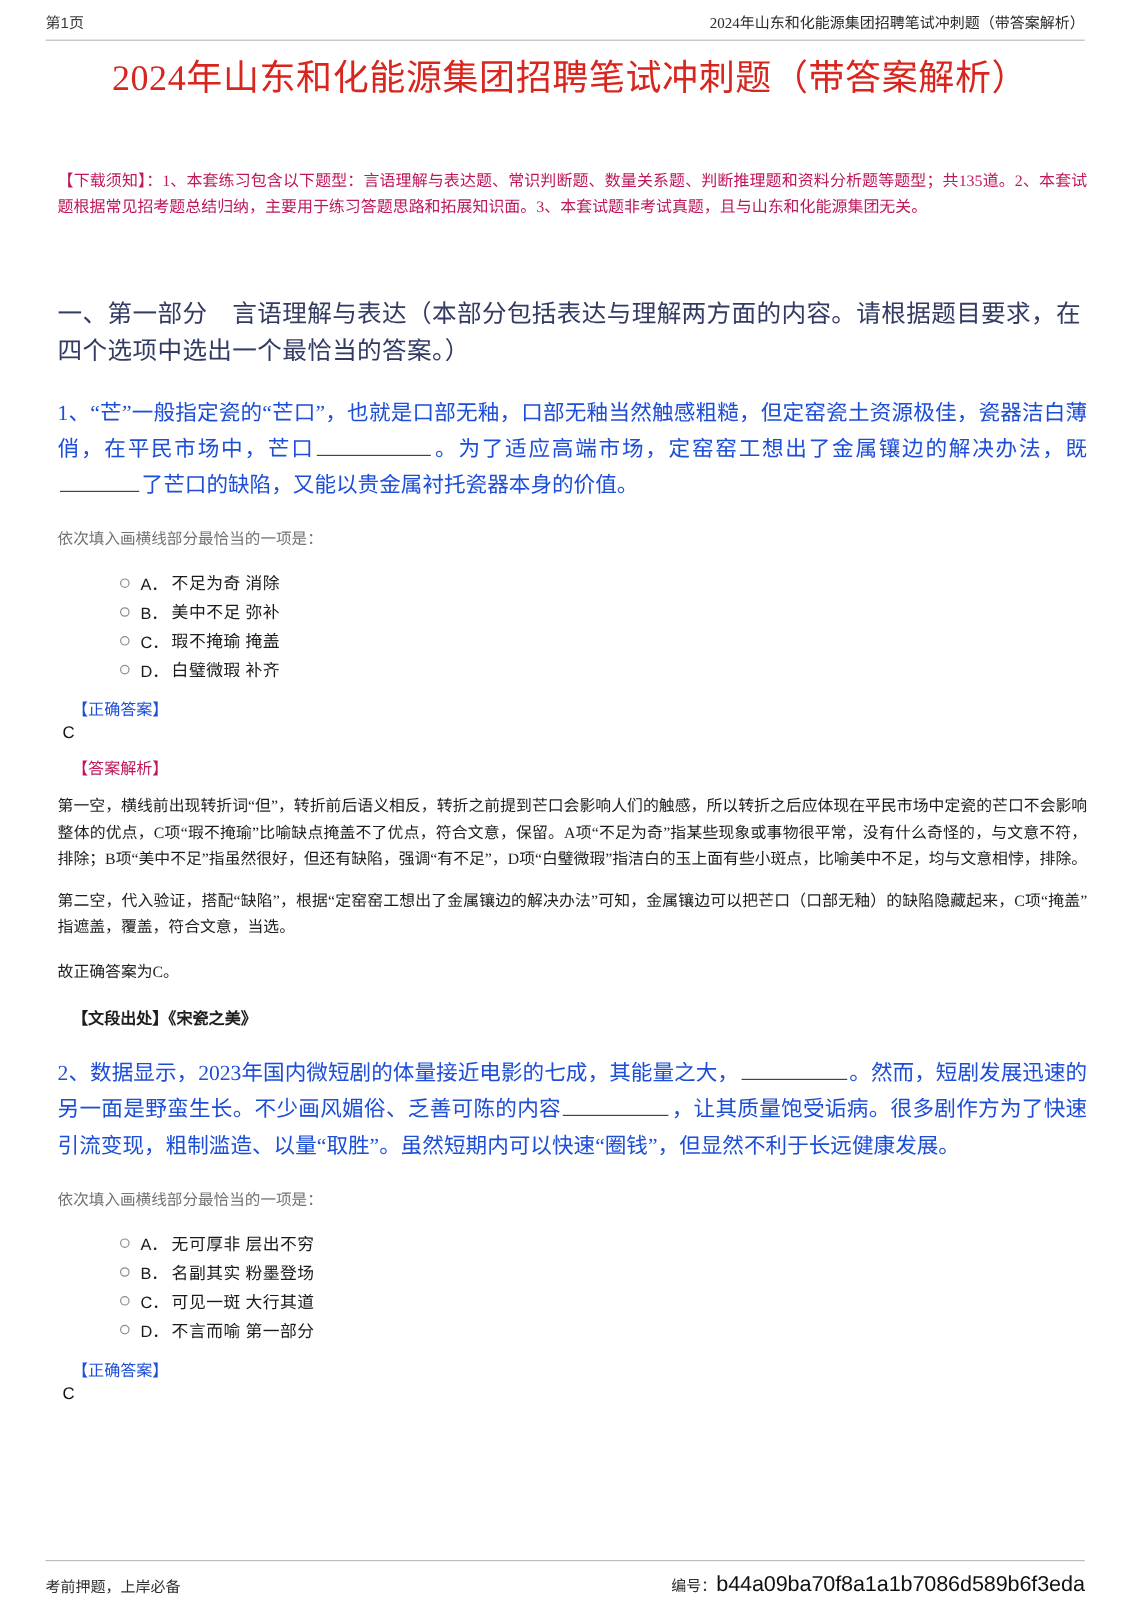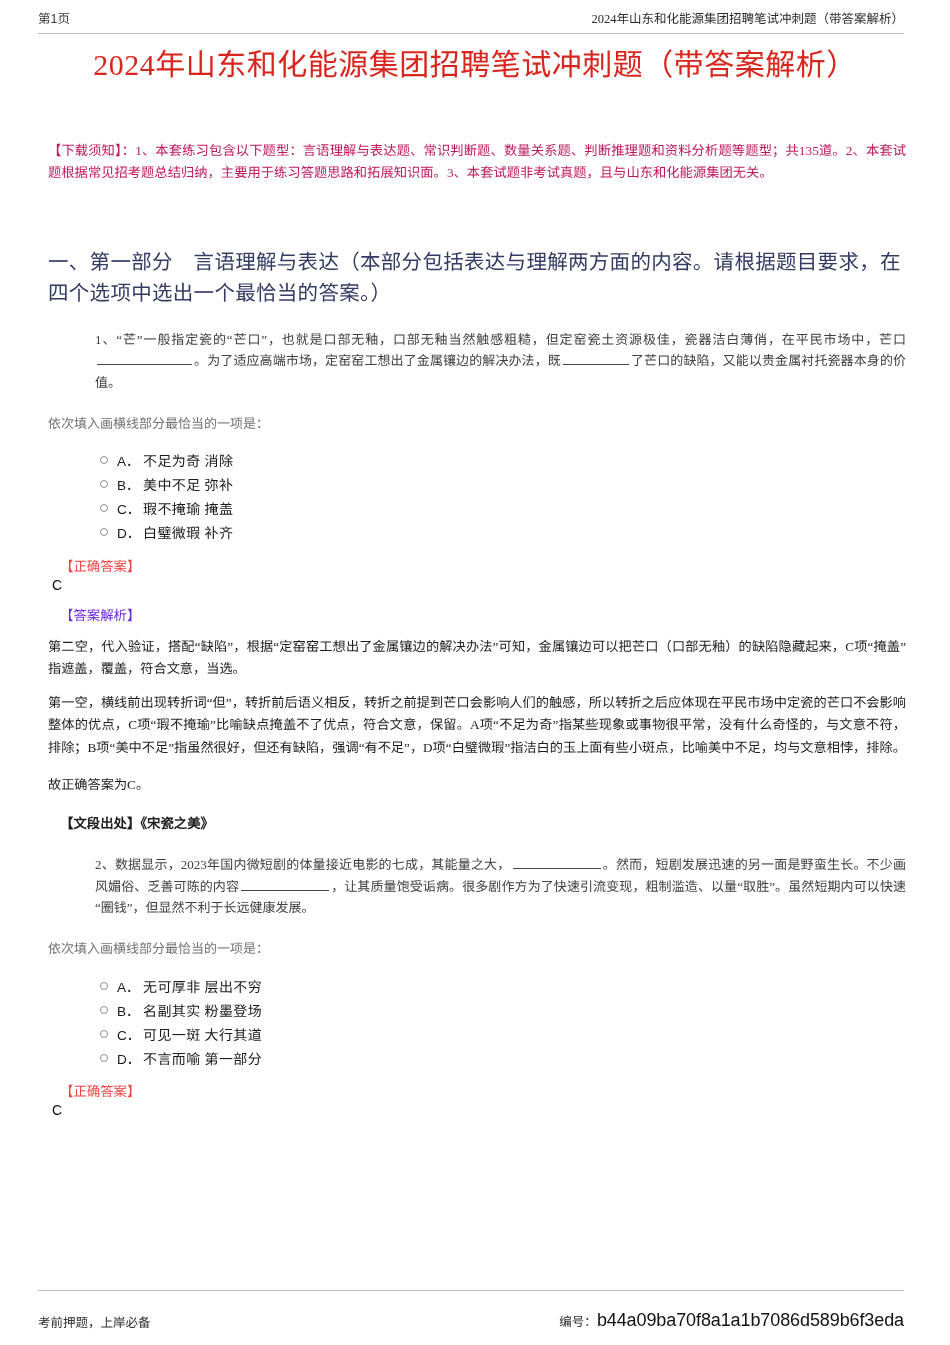--- a/index.html
+++ b/index.html
@@ -87,26 +87,25 @@
     line-height: 1.5;
     color: #333b63;
     font-family: "Liberation Serif", "DejaVu Serif", serif;
     letter-spacing: 0.3px;
   }
 
   .question {
     margin-top: 20px;
   }
   .q-stem {
-    font-size: 13px;
+    font-size: 18px;
     line-height: 1.68;
-    color: #404040;
+    color: #1d4ed8;
     text-align: justify;
     text-justify: inter-ideograph;
-    margin-left: 47px;
   }
   .blank {
     display: inline-block;
     border-bottom: 1px solid #444;
     vertical-align: baseline;
     height: 0.95em;
     margin: 0 2px;
   }
   .blank.w-long { width: 95px; }
   .blank.w-mid  { width: 66px; }
@@ -150,35 +149,35 @@
     font-size: 14px;
     color: #1a1a1a;
     font-family: Liberation Serif, serif;
     letter-spacing: 0.4px;
   }
 
   .answer-label {
     margin-top: 14px;
     margin-left: 12px;
     font-size: 13.4px;
-    color: #ef4444;
+    color: #1d4ed8;
     line-height: 1.35;
   }
   .answer-value {
     font-family: "Liberation Sans", sans-serif;
     font-size: 14px;
     color: #111;
     margin-left: 4px;
     line-height: 1.35;
   }
   .explain-label {
     margin-top: 9px;
     margin-left: 12px;
     font-size: 13.4px;
-    color: #6d28d9;
+    color: #be185d;
   }
   .explain-para {
     margin-top: 12px;
     font-size: 13.2px;
     line-height: 1.68;
     color: #1d1d1d;
     text-align: justify;
     text-justify: inter-ideograph;
   }
   .conclusion {
@@ -199,21 +198,21 @@
   .runfoot {
     position: absolute;
     bottom: 14px;
     left: 38px;
     right: 30px;
     height: 24px;
     display: flex;
     align-items: flex-end;
     justify-content: space-between;
     border-top: 1px solid #bcbcbc;
-    padding-top: 16px;
+    padding-top: 6px;
   }
   .foot-left {
     font-size: 12.5px;
     color: #2e2e2e;
   }
   .foot-right {
     font-size: 12.5px;
     color: #2e2e2e;
     white-space: nowrap;
   }
@@ -270,22 +269,22 @@
           <span class="opt-letter">D．</span>
           <span class="opt-text">白璧微瑕 补齐</span>
         </div>
       </div>
 
       <div class="answer-label">【正确答案】</div>
       <div class="answer-value">C</div>
 
       <div class="explain-label">【答案解析】</div>
 
+      <div class="explain-para">第一空，横线前出现转折词“但”，转折前后语义相反，转折之前提到芒口会影响人们的触感，所以转折之后应体现在平民市场中定瓷的芒口不会影响整体的优点，C项“瑕不掩瑜”比喻缺点掩盖不了优点，符合文意，保留。A项“不足为奇”指某些现象或事物很平常，没有什么奇怪的，与文意不符，排除；B项“美中不足”指虽然很好，但还有缺陷，强调“有不足”，D项“白璧微瑕”指洁白的玉上面有些小斑点，比喻美中不足，均与文意相悖，排除。</div>
       <div class="explain-para">第二空，代入验证，搭配“缺陷”，根据“定窑窑工想出了金属镶边的解决办法”可知，金属镶边可以把芒口（口部无釉）的缺陷隐藏起来，C项“掩盖”指遮盖，覆盖，符合文意，当选。</div>
-      <div class="explain-para">第一空，横线前出现转折词“但”，转折前后语义相反，转折之前提到芒口会影响人们的触感，所以转折之后应体现在平民市场中定瓷的芒口不会影响整体的优点，C项“瑕不掩瑜”比喻缺点掩盖不了优点，符合文意，保留。A项“不足为奇”指某些现象或事物很平常，没有什么奇怪的，与文意不符，排除；B项“美中不足”指虽然很好，但还有缺陷，强调“有不足”，D项“白璧微瑕”指洁白的玉上面有些小斑点，比喻美中不足，均与文意相悖，排除。</div>
 
       <div class="conclusion">故正确答案为C。</div>
 
       <div class="source-line">
         <span>【文段出处】</span><span>《宋瓷之美》</span>
       </div>
     </div>
 
     <div class="question" style="margin-top:22px;">
       <div class="q-stem">

